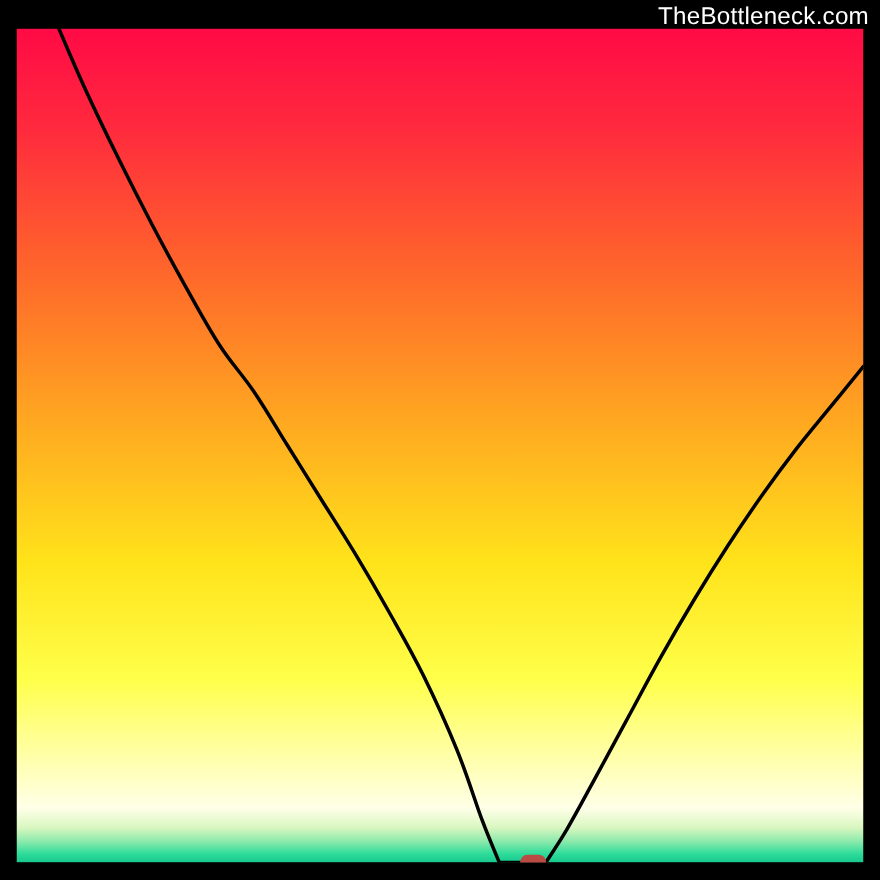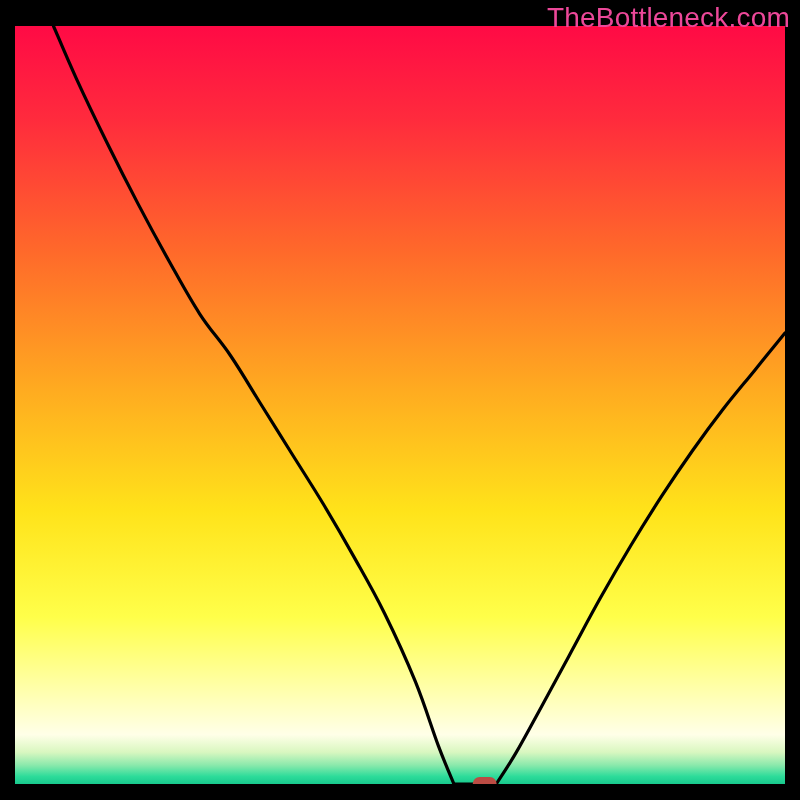--- a/index.html
+++ b/index.html
@@ -8,22 +8,22 @@
     width: 800px;
     height: 800px;
     background: #000000;
     overflow: hidden;
   }
   .watermark {
     position: absolute;
     top: 2px;
     right: 10px;
     font-family: Arial, Helvetica, sans-serif;
-    font-size: 28px;
-    color: #ec4899;
+    font-size: 22px;
+    color: #ffffff;
     letter-spacing: 0.2px;
     z-index: 10;
   }
   .plot {
     position: absolute;
     left: 15px;
     top: 26px;
     width: 770px;
     height: 758px;
   }

